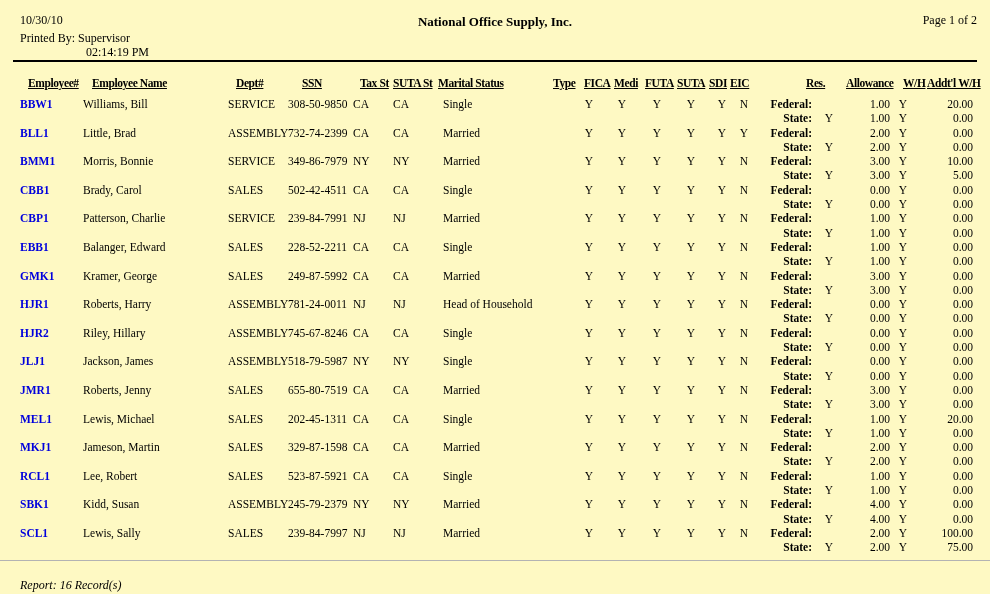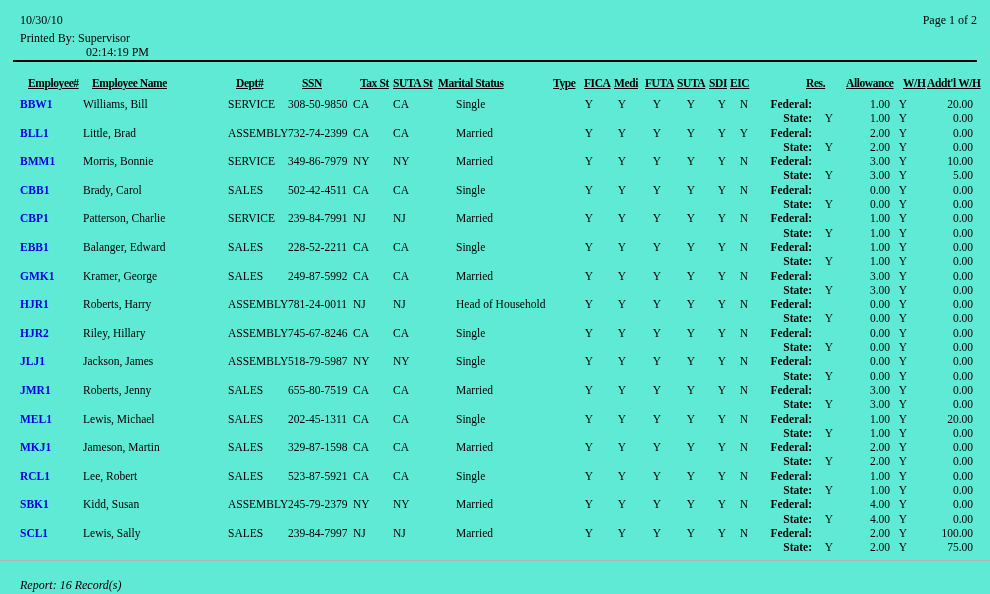--- a/index.html
+++ b/index.html
@@ -4,21 +4,21 @@
 <style>
   * { margin:0; padding:0; box-sizing:border-box; }
   html,body { width:990px; height:594px; }
   body {
     background:#ffffff;
     color:#000;
     font-family:"Liberation Serif", serif;
     position:relative;
     overflow:hidden;
   }
-  .page { position:absolute; inset:0; background:#5eead4; }
+  .page { position:absolute; inset:0; background:#fef9c3; }
 
   
   .hdr-date   { position:absolute; left:20px;  top:13px; font-size:12px; white-space:nowrap; }
   .hdr-time   { position:absolute; left:86px;  top:13px; font-size:12px; white-space:nowrap;margin-top:32px; }
   .hdr-pby    { position:absolute; left:20px;  top:31px; font-size:12px; white-space:nowrap; }
   .hdr-company{ position:absolute; left:0; right:0; top:14px; text-align:center; font-weight:bold; font-size:13px; }
   .hdr-title  { position:absolute; left:0; right:0; top:33px; text-align:center; font-weight:bold; font-size:16.5px; }
   .hdr-page   { position:absolute; right:13px; top:13px; font-size:12px; }
 
   .rule-top { position:absolute; top:60px; left:13px; width:964px; height:2px; background:#000; }
@@ -39,21 +39,21 @@
   .line { position:relative; height:14.3px; line-height:14.3px; font-size:11.5px; }
   .cell { position:absolute; top:0; white-space:nowrap; }
   .emp-id { font-weight:bold; color:var(--emp-id-color, #0000dd); }
 
   .c-id      { left:20px; }
   .c-name    { left:83px; }
   .c-dept    { left:228px; }
   .c-ssn     { left:288px; }
   .c-tax     { left:353px; }
   .c-sutast  { left:393px; }
-  .c-marital { left:443px;margin-left:13px; }
+  .c-marital { left:443px; }
   .c-type    { left:545px; }
   .c-fica    { left:577px; width:24px; text-align:center; }
   .c-medi    { left:610px; width:24px; text-align:center; }
   .c-futa    { left:645px; width:24px; text-align:center; }
   .c-suta    { left:679px; width:24px; text-align:center; }
   .c-sdi     { left:710px; width:24px; text-align:center; }
   .c-eic     { left:732px; width:24px; text-align:center; }
   .c-taxlabel{ left:702px; width:110px; text-align:right; font-weight:bold; }
   .c-res     { left:817px; width:24px; text-align:center; }
   .c-allow   { left:830px; width:60px; text-align:right; }
@@ -65,20 +65,21 @@
   .footer-text { position:absolute; top:578px; left:20px; font-size:12px; font-style:italic; }
 </style>
 </head>
 <body>
 
 <div class="page">
 
   <span class="hdr-date">10/30/10</span>
   <span class="hdr-time">02:14:19 PM</span>
   <span class="hdr-pby"><span>Printed By:</span> <span>Supervisor</span></span>
+  <div class="hdr-company">National Office Supply, Inc.</div>
   <span class="hdr-page">Page 1 of 2</span>
 
   <div class="rule-top"></div>
 
   <div class="col-headers">
     <span class="ch ch-0">Employee#</span>
     <span class="ch ch-1">Employee Name</span>
     <span class="ch ch-2">Dept#</span>
     <span class="ch ch-3">SSN</span>
     <span class="ch ch-4">Tax St</span>

